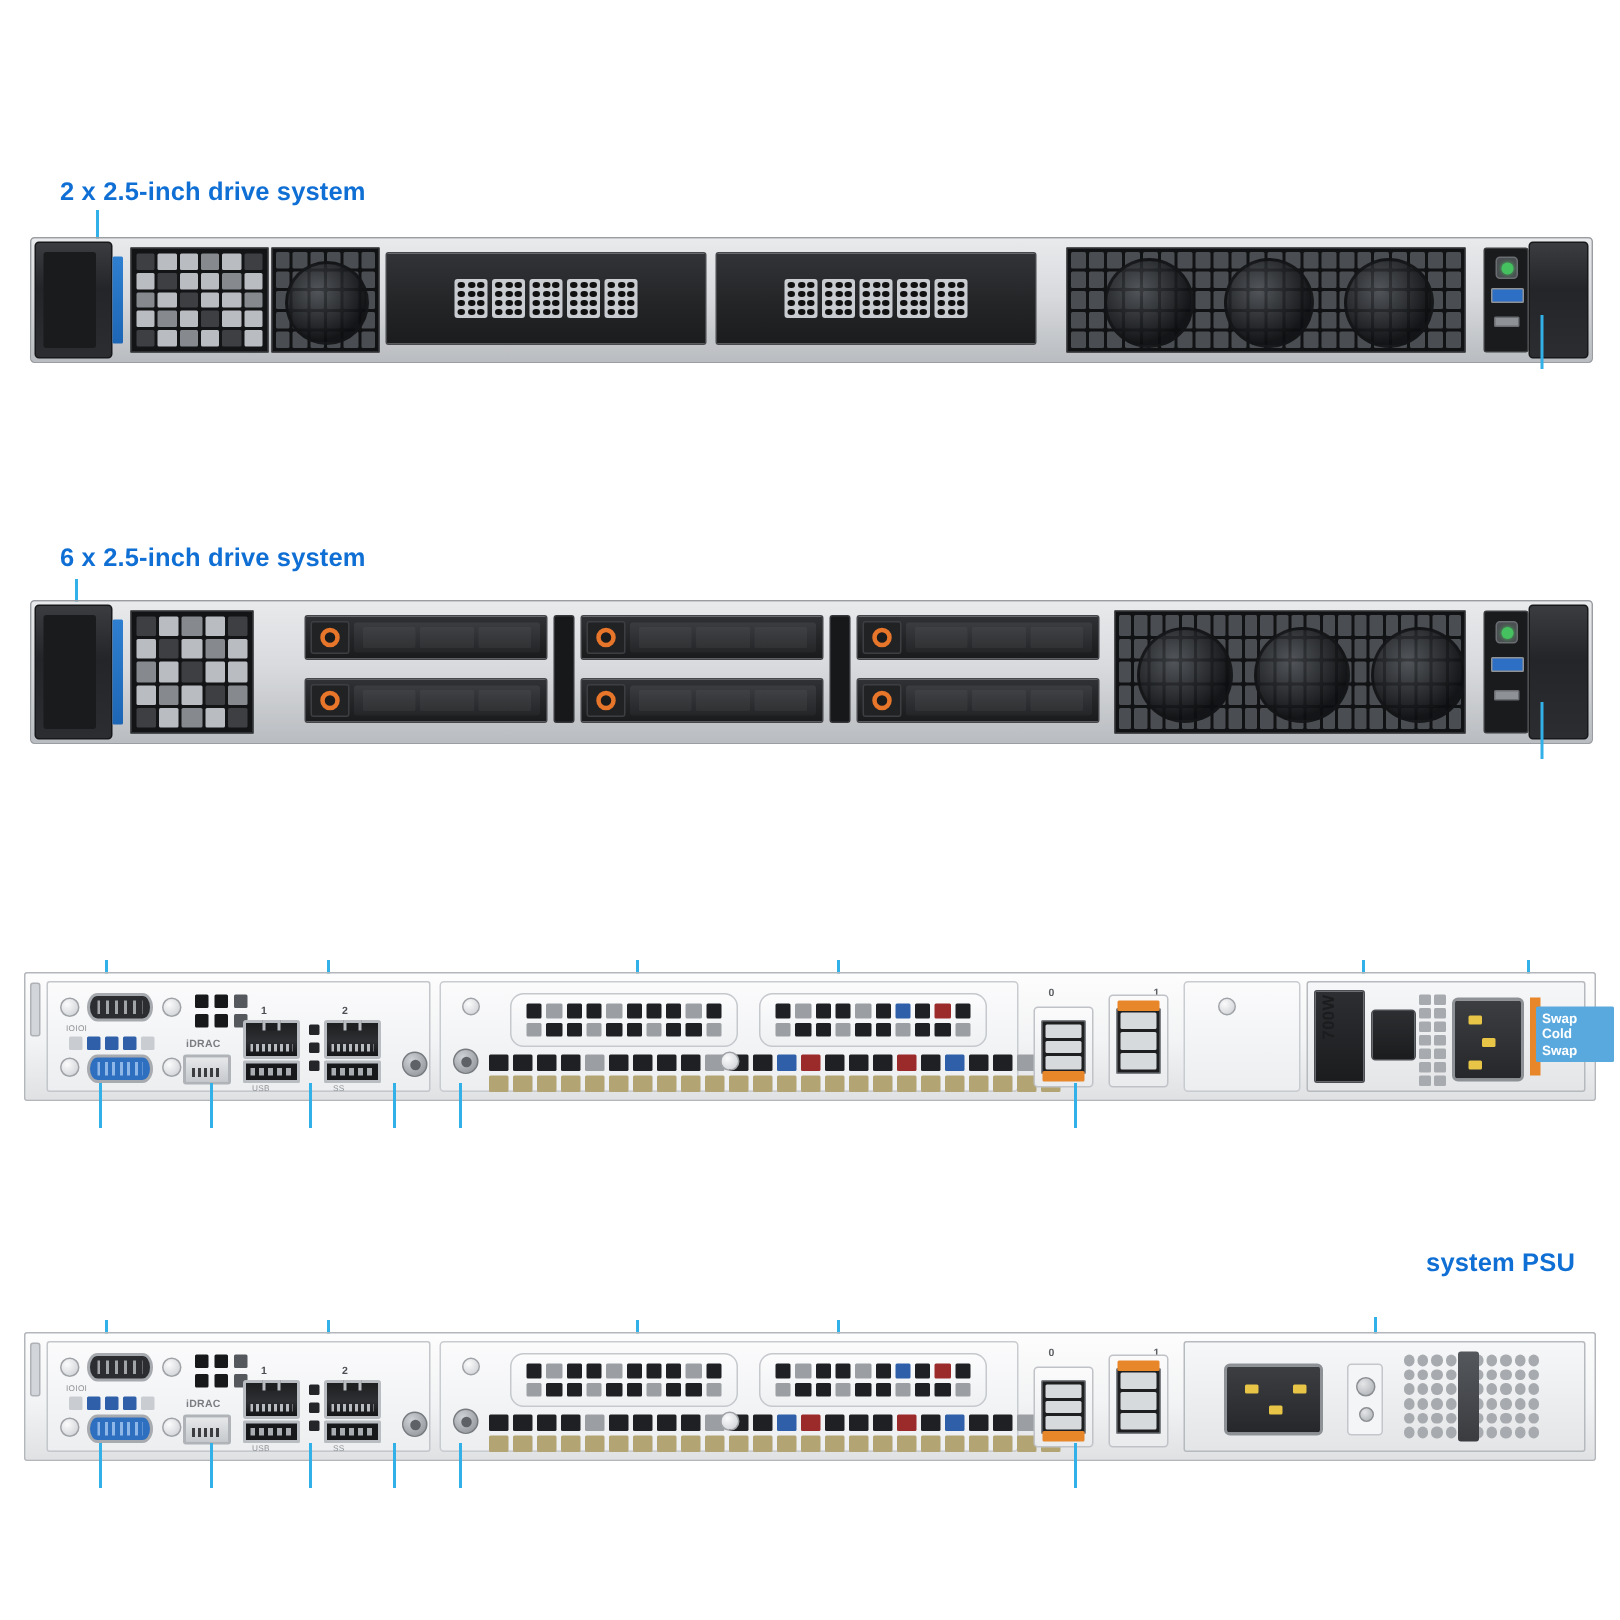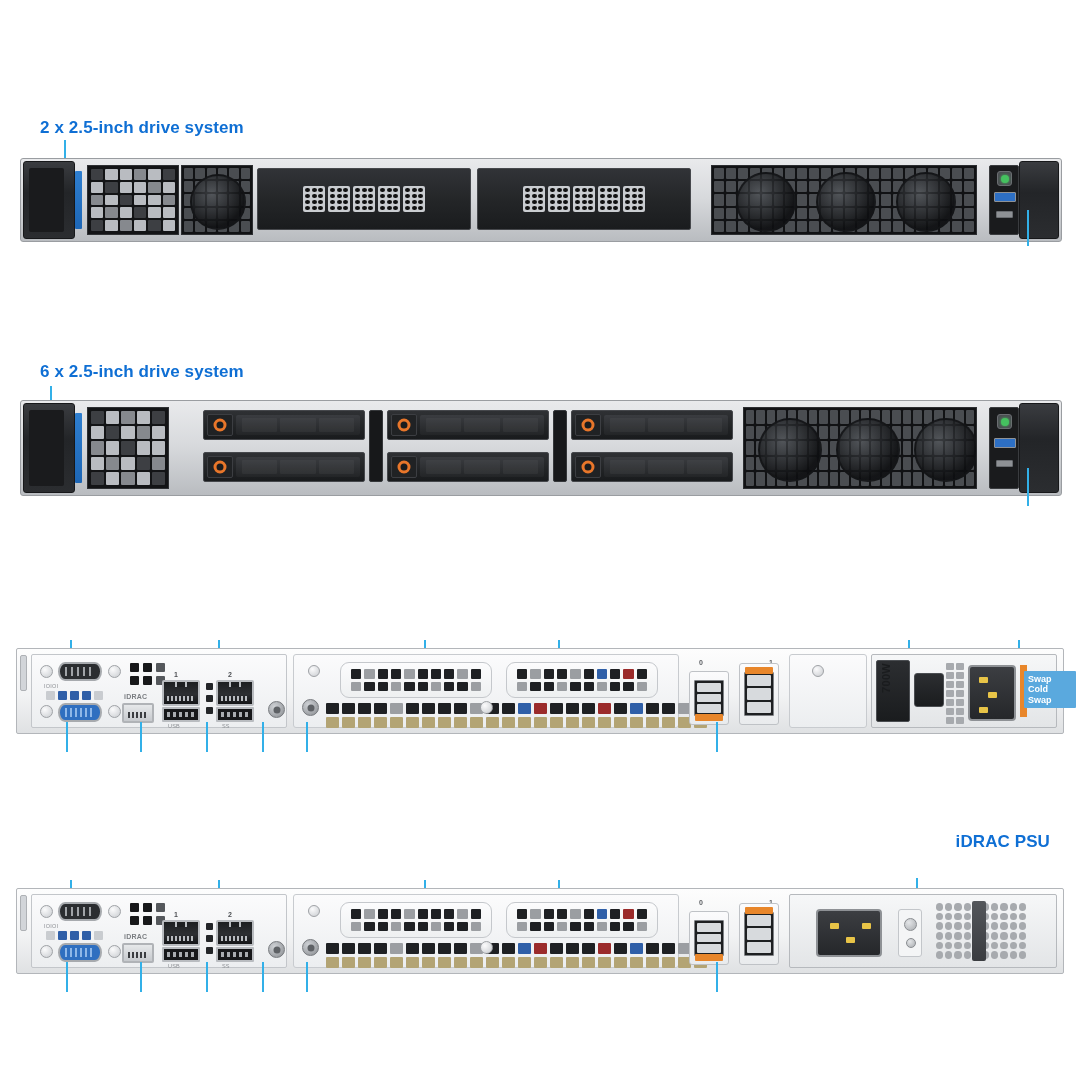--- a/index.html
+++ b/index.html
@@ -1186,21 +1186,21 @@
     </div>
   </div>
 
   <div class="callout v" style="left:66px; top:722px; height:30px;"></div>
   <div class="callout v" style="left:140px; top:722px; height:30px;"></div>
   <div class="callout v" style="left:206px; top:722px; height:30px;"></div>
   <div class="callout v" style="left:262px; top:722px; height:30px;"></div>
   <div class="callout v" style="left:306px; top:722px; height:30px;"></div>
   <div class="callout v" style="left:716px; top:722px; height:30px;"></div>
 
-  <div class="anno-label" style="right:30px; top:832px;">iDRAC PSU</div>
+  <div class="anno-label" style="right:30px; top:832px;">system PSU</div>
   <div class="callout v" style="left:916px; top:878px; height:32px;"></div>
 
   <div class="callout v" style="left:70px; top:880px; height:34px;"></div>
   <div class="callout v" style="left:218px; top:880px; height:26px;"></div>
   <div class="callout h" style="left:166px; top:904px; width:108px;"></div>
   <div class="callout v" style="left:166px; top:904px; height:44px;"></div>
   <div class="callout v" style="left:272px; top:904px; height:44px;"></div>
   <div class="callout v" style="left:424px; top:880px; height:32px;"></div>
   <div class="callout v" style="left:558px; top:880px; height:32px;"></div>
 

